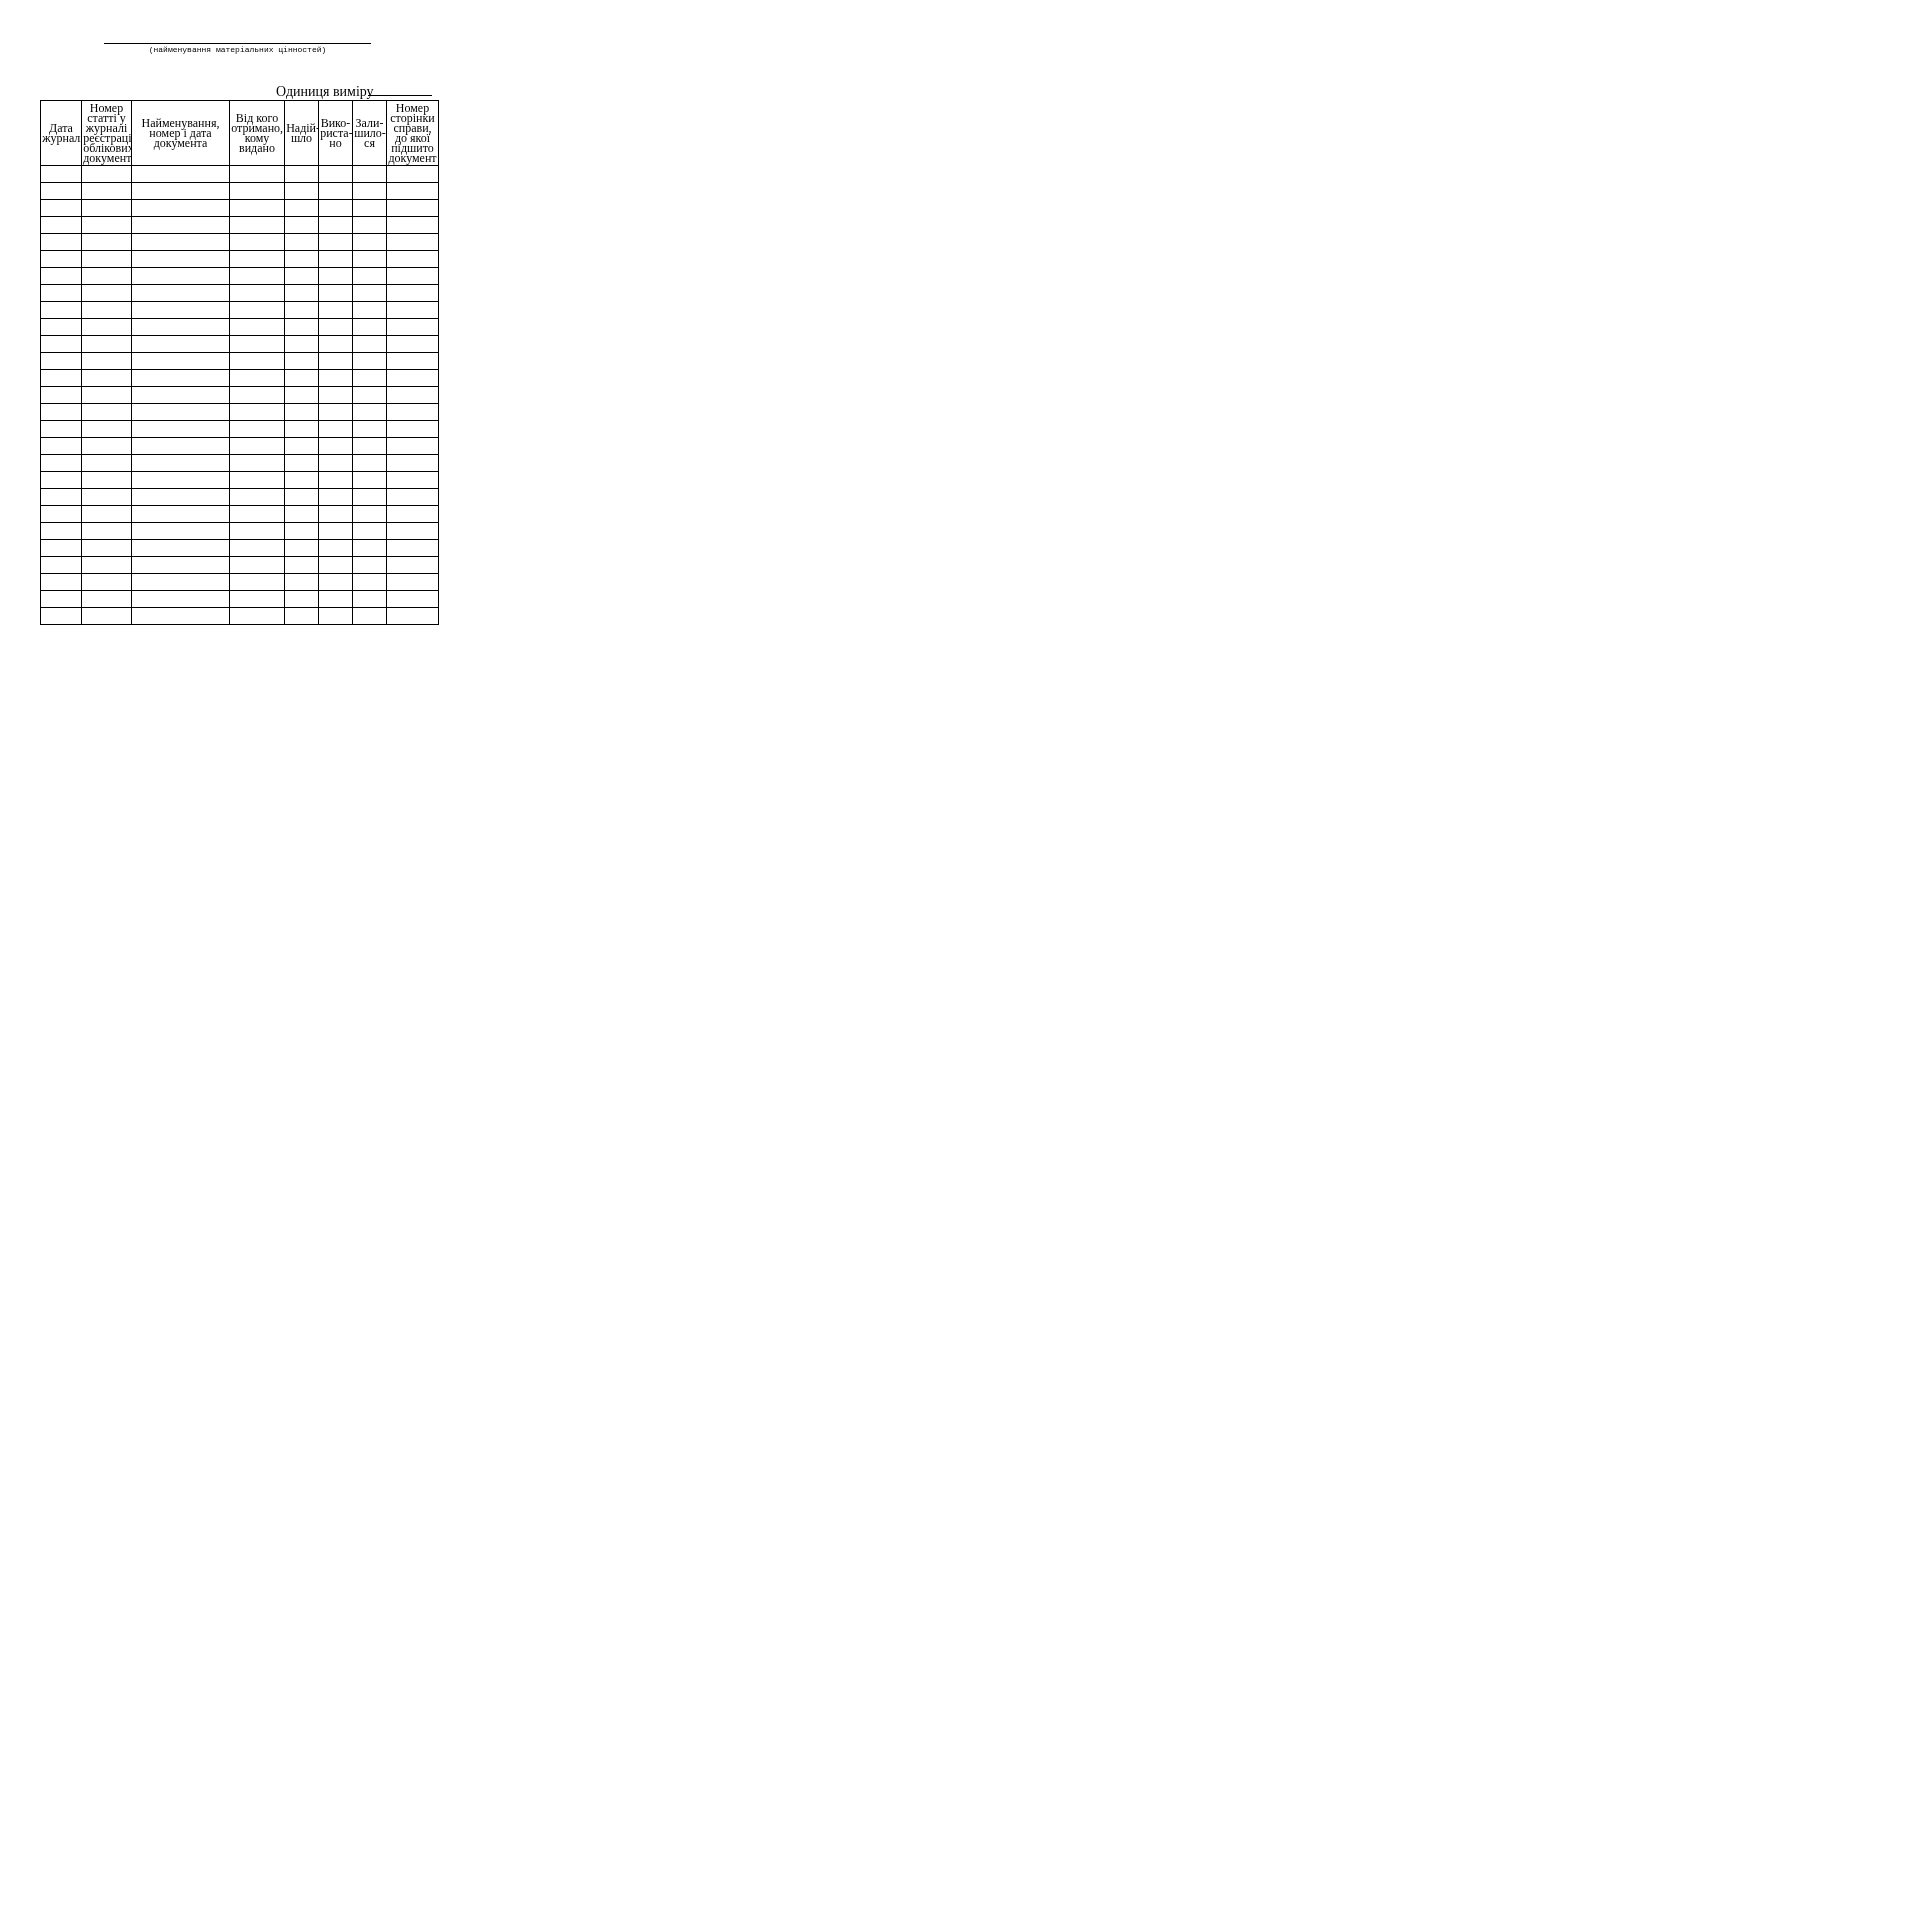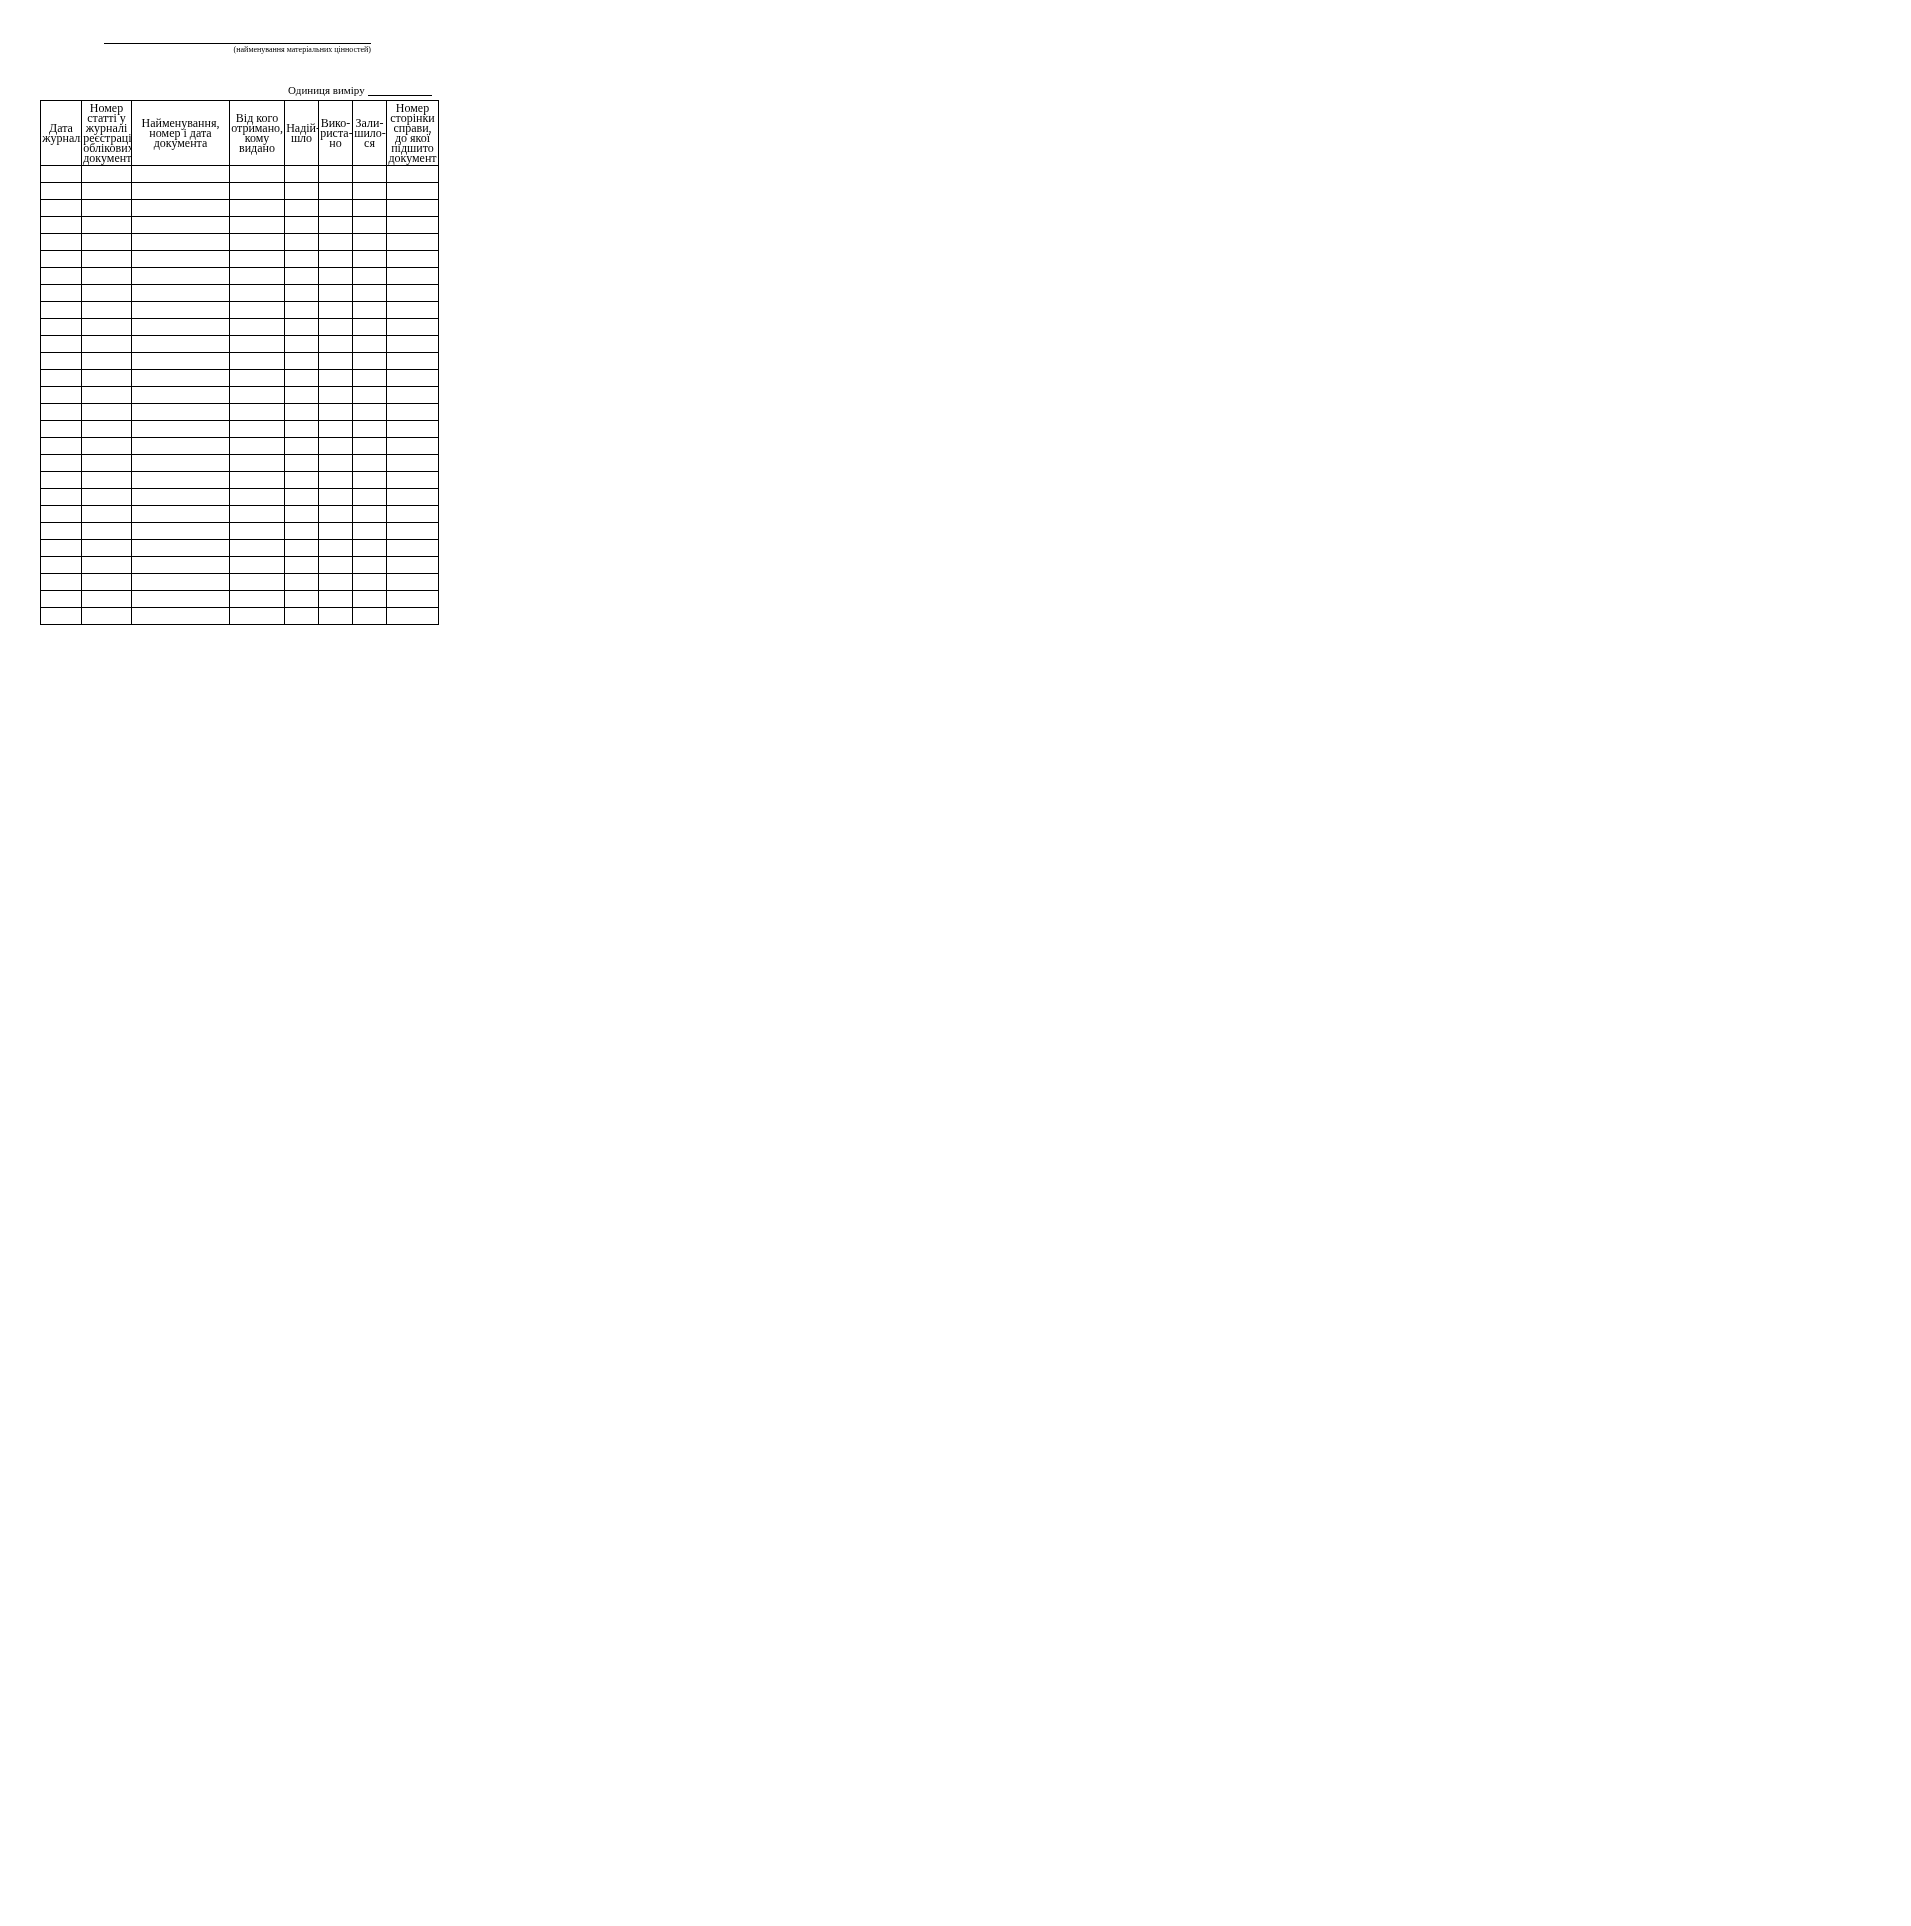--- a/index.html
+++ b/index.html
@@ -22,30 +22,31 @@
     top: 43px;
     width: 267px;
     height: 1.2px;
     background: #000000;
   }
   .name-caption {
     position: absolute;
     left: 104px;
     top: 45px;
     width: 267px;
-    text-align: right;
+    text-align: center;
     font-size: 8px;
     line-height: 1.2;
     white-space: nowrap;
+    font-family: Liberation Mono, monospace;
   }
   .unit-label {
     position: absolute;
-    left: 288px;
+    left: 276px;
     top: 84px;
-    font-size: 11px;
+    font-size: 14px;
     line-height: 1.2;
     white-space: nowrap;
     font-family: Liberation Serif, serif;
   }
   .unit-line {
     position: absolute;
     left: 368px;
     top: 95px;
     width: 64px;
     height: 1.2px;

